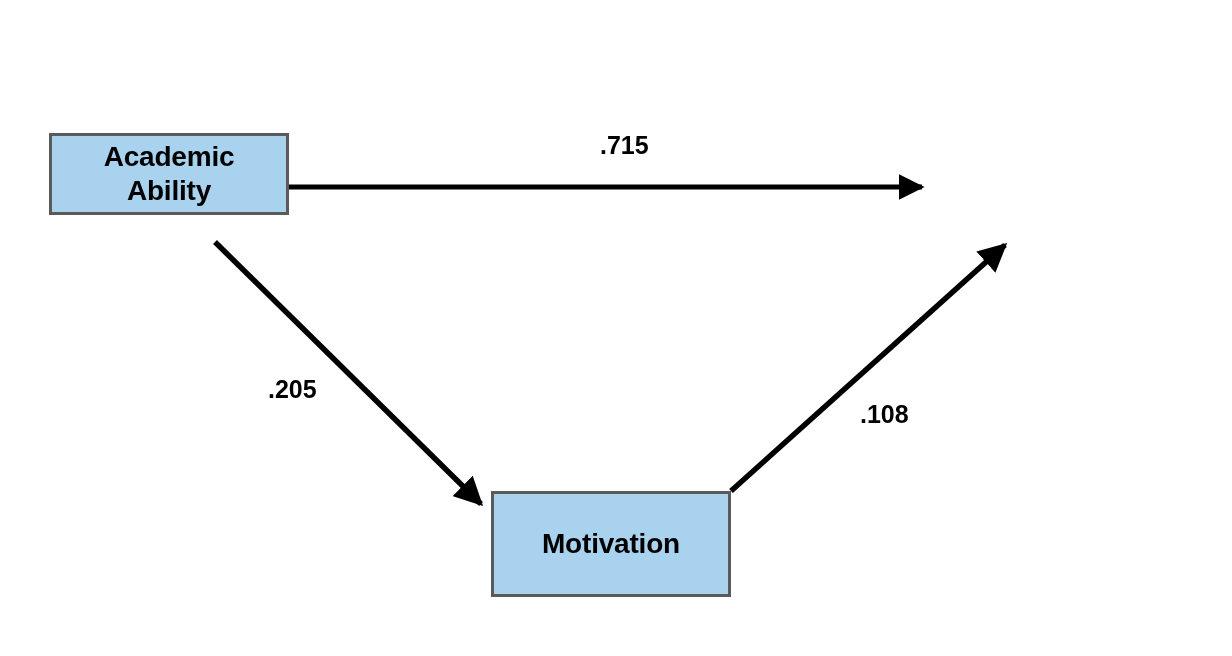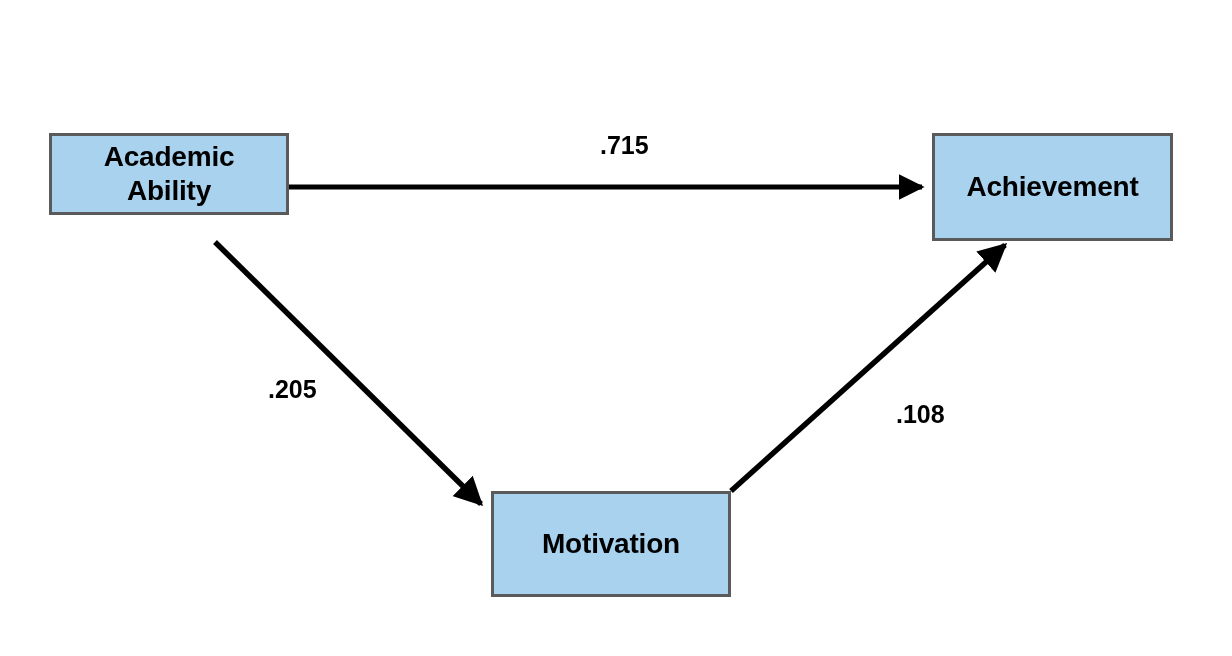--- a/index.html
+++ b/index.html
@@ -53,21 +53,21 @@
     color: #000000;
     white-space: nowrap;
     z-index: 4;
   }
   #node-academic-ability { left: 49px;  top: 133px; width: 240px; height: 82px; }
   #node-achievement      { left: 932px; top: 133px; width: 241px; height: 108px; }
   #node-motivation       { left: 491px; top: 491px; width: 240px; height: 106px; }
 
   #label-ability-achievement  { left: 600px; top: 131px; }
   #label-ability-motivation   { left: 268px; top: 375px; }
-  #label-motivation-achieve   { left: 896px; top: 400px; }
+  #label-motivation-achieve   { left: 860px; top: 400px; }
 </style>
 </head>
 <body>
 
 <div id="canvas">
 
   <svg id="paths" viewBox="0 0 1232 656" width="1232" height="656" xmlns="http://www.w3.org/2000/svg">
     <defs>
       <marker id="arrowhead" viewBox="0 0 10 10" refX="9" refY="5" markerWidth="5.2" markerHeight="5.2" orient="auto-start-reverse">
         <path d="M 0 0 L 10 5 L 0 10 z" fill="#000000"></path>
@@ -79,23 +79,20 @@
     <line x1="215" y1="242" x2="481" y2="504" stroke="#000000" stroke-width="5.5" marker-end="url(#arrowhead)"></line>
 
     <line x1="731" y1="491" x2="1005" y2="245" stroke="#000000" stroke-width="5.5" marker-end="url(#arrowhead)"></line>
   </svg>
 
   <div class="node" id="node-academic-ability">
     <span class="node-label">Academic
 Ability</span>
   </div>
 
-  <div class="node" id="node-achievement">
-    <span class="node-label">Achievement</span>
-  </div>
 
   <div class="node" id="node-motivation">
     <span class="node-label">Motivation</span>
   </div>
 
   <span class="edge-label" id="label-ability-achievement">.715</span>
 
   <span class="edge-label" id="label-ability-motivation">.205</span>
 
   <span class="edge-label" id="label-motivation-achieve">.108</span>

